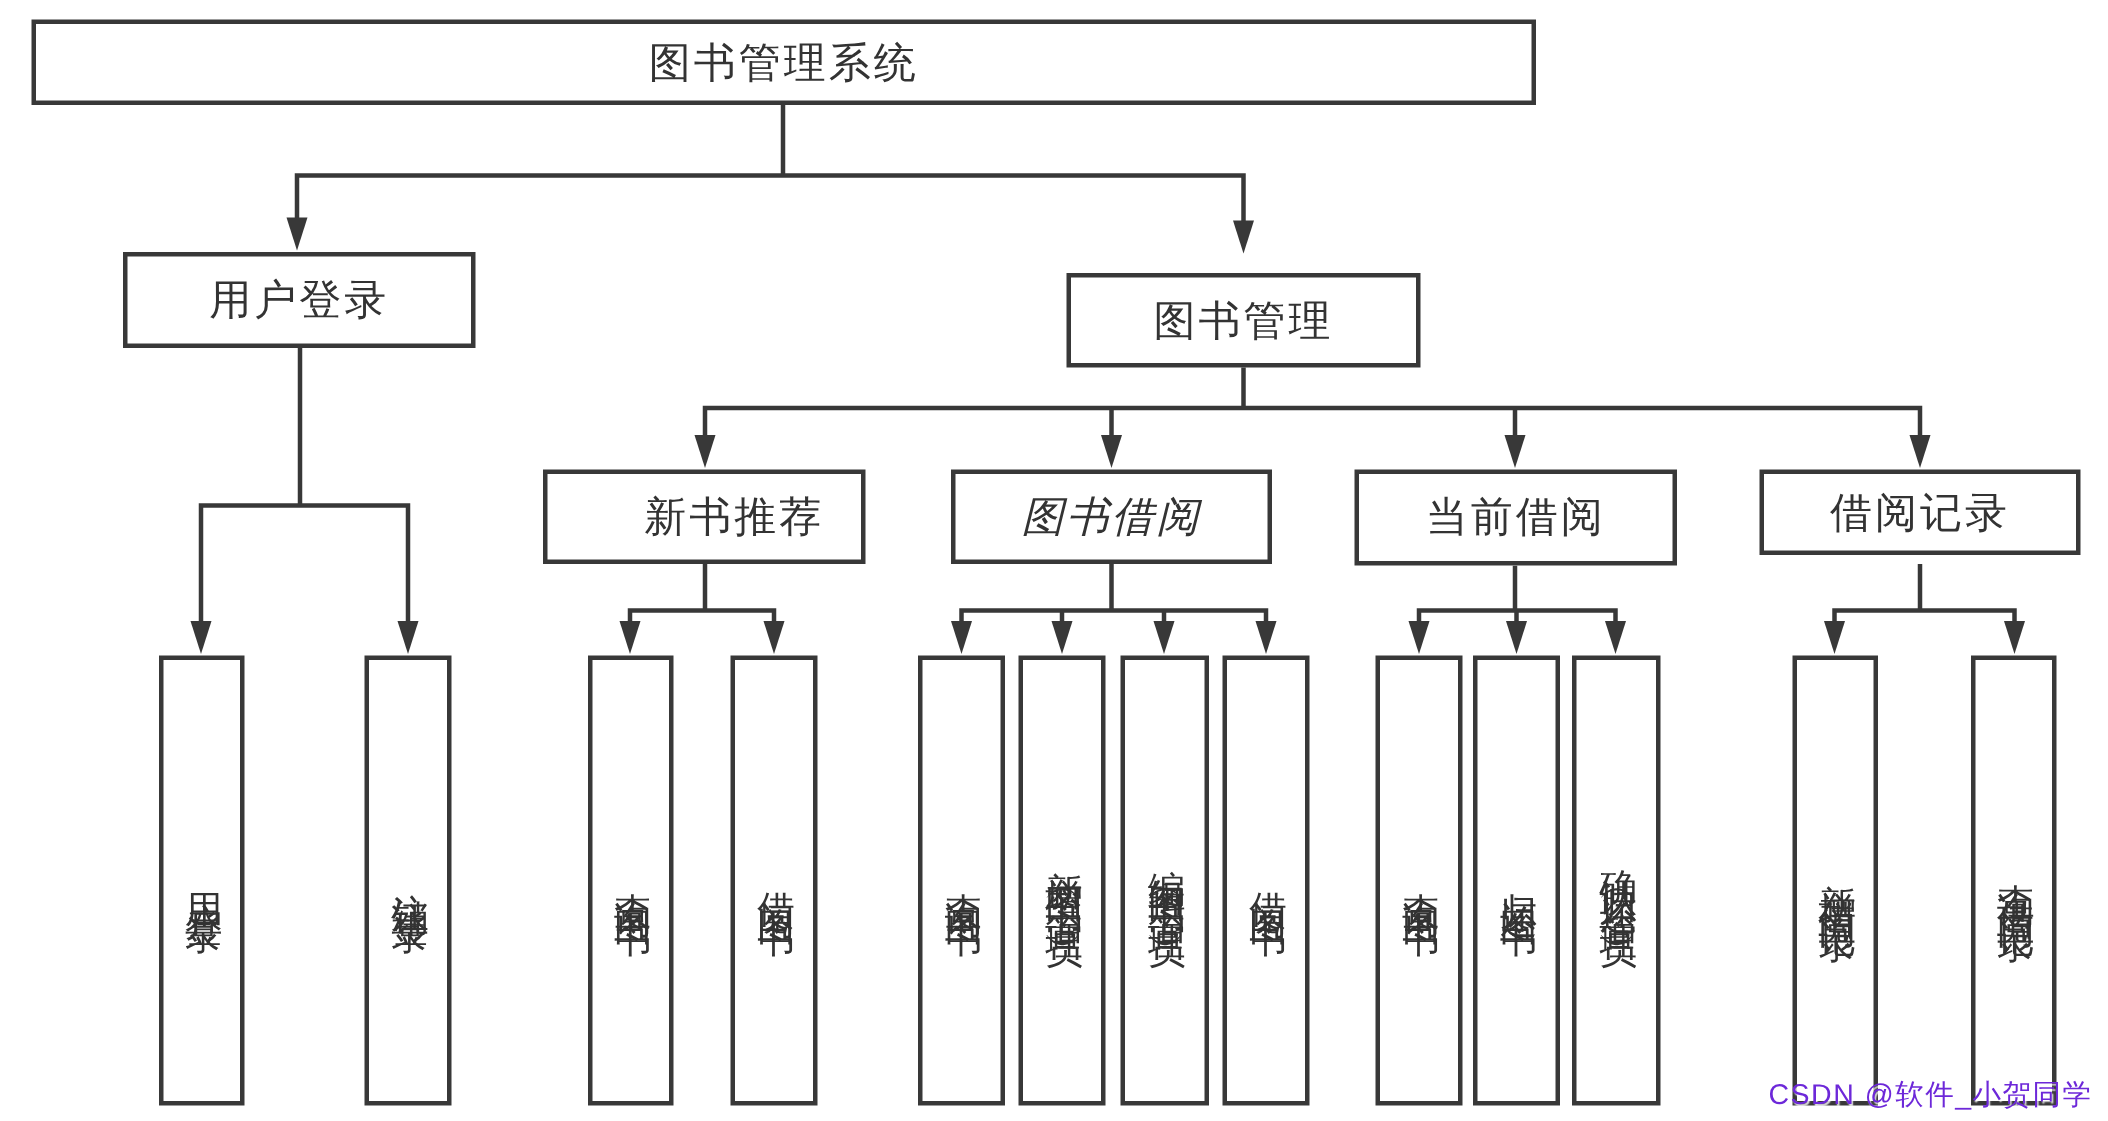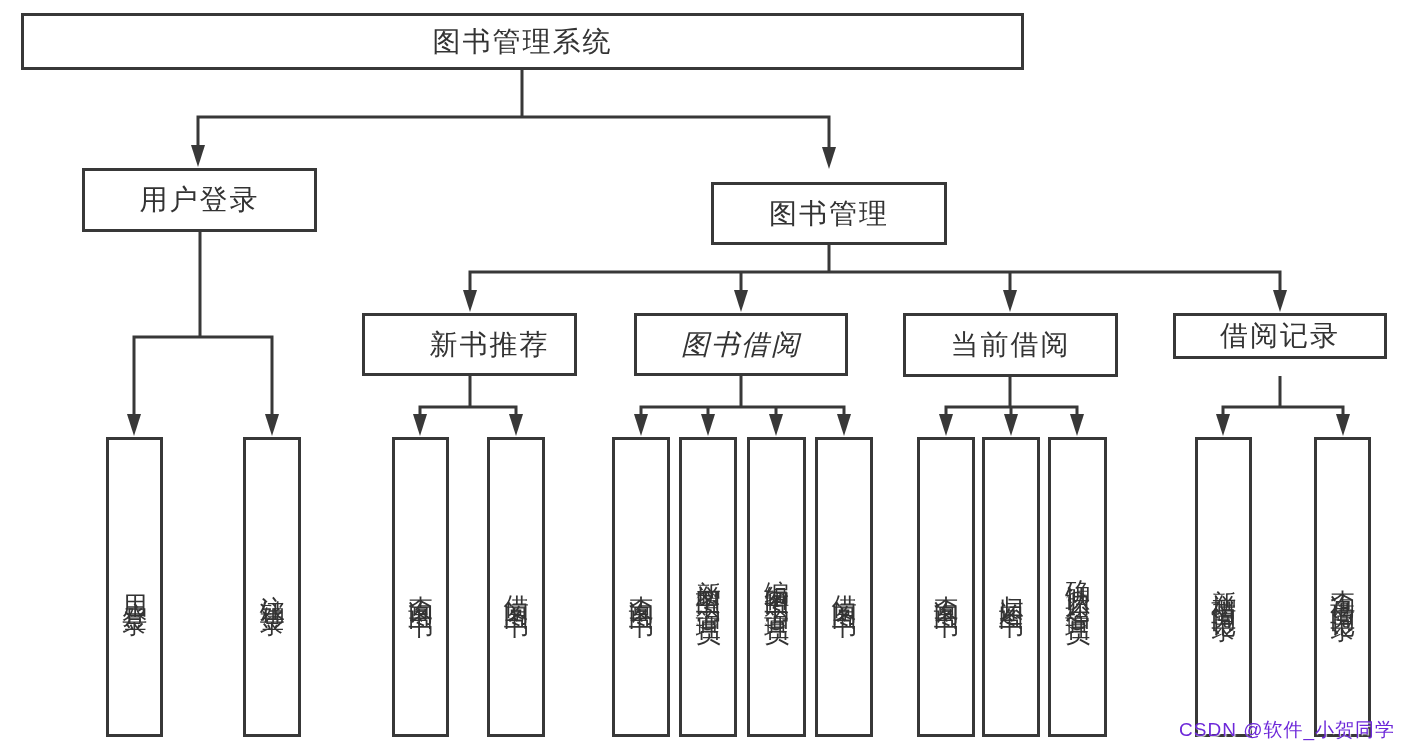--- a/index.html
+++ b/index.html
@@ -119,21 +119,21 @@
 
   <div class="box" style="left:362px; top:313px; width:215px; height:63px;padding-left:40px;">
     <span class="h-label">新书推荐</span>
   </div>
   <div class="box" style="left:634px; top:313px; width:214px; height:63px;font-style:italic;">
     <span class="h-label">图书借阅</span>
   </div>
   <div class="box" style="left:903px; top:313px; width:215px; height:64px;">
     <span class="h-label">当前借阅</span>
   </div>
-  <div class="box" style="left:1173px; top:313px; width:214px; height:46px;">
+  <div class="box" style="left:1173px; top:313px; width:214px; height:57px;">
     <span class="h-label">借阅记录</span>
   </div>
 
   <div class="box" style="left:106px; top:437px; width:57px; height:300px;">
     <span class="v-label">用户登录</span>
   </div>
   <div class="box" style="left:243px; top:437px; width:58px; height:300px;">
     <span class="v-label">注销登录</span>
   </div>
 

